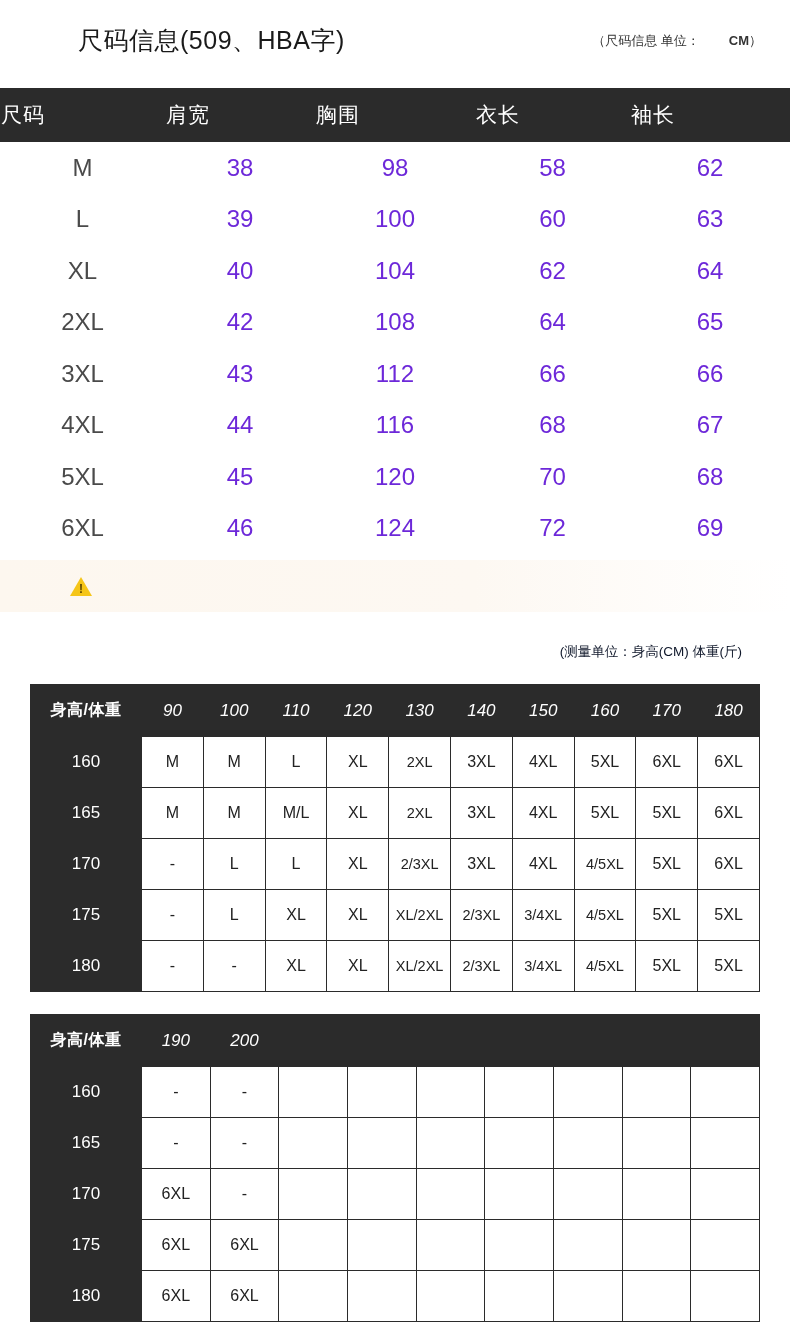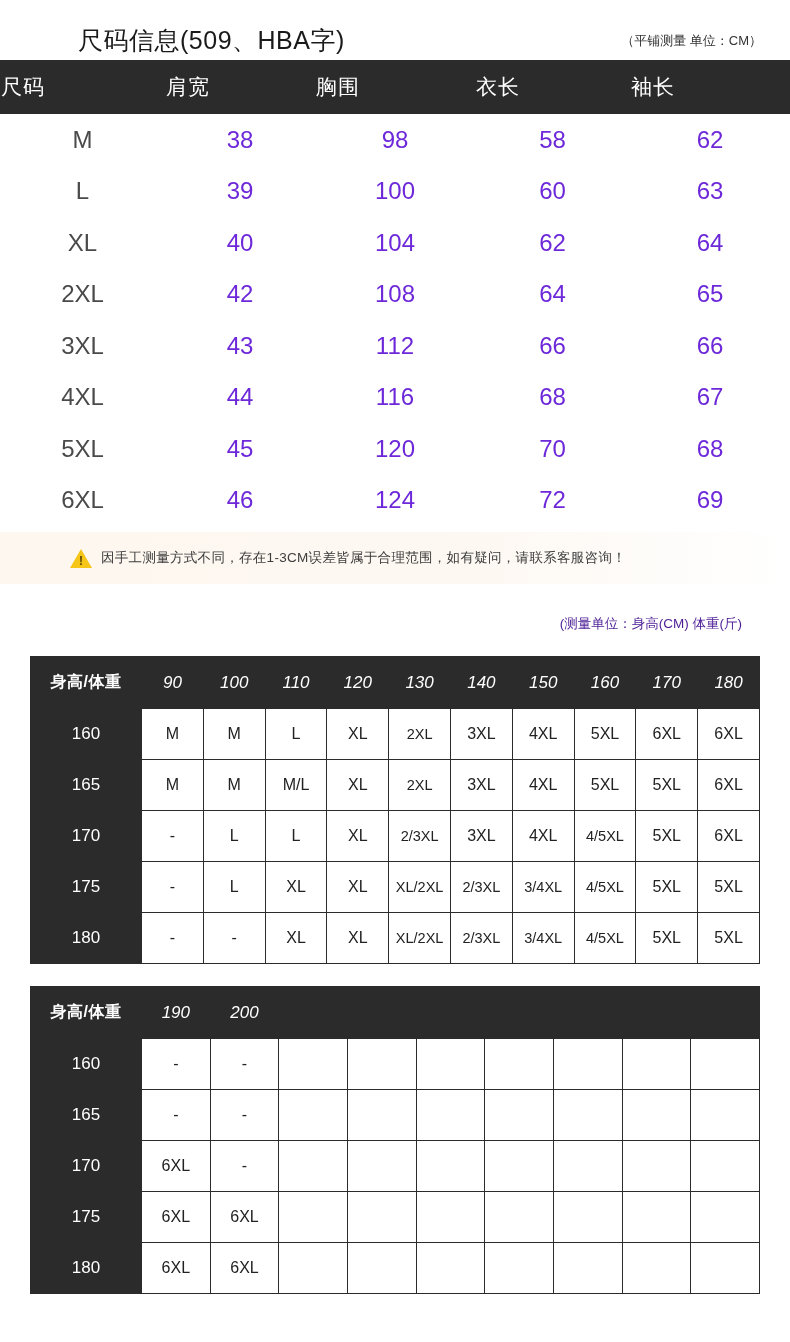--- a/index.html
+++ b/index.html
@@ -11,41 +11,41 @@
     width: 790px;
     height: 1342px;
     font-family: "Liberation Sans", sans-serif;
     color: #333;
     position: relative;
     overflow: hidden;
   }
 
   
   .sec1-head {
-    height: 60px;
+    height: 88px;
     position: relative;
   }
   .sec1-title {
     position: absolute;
     left: 78px;
     top: 24px;
     font-size: 25px;
     color: #1a1a1a;
     letter-spacing: 0.5px;
     white-space: nowrap;
   }
   .sec1-note {
     position: absolute;
     right: 28px;
     top: 32px;
     font-size: 13px;
     color: #333;
     white-space: nowrap;
   }
-  .sec1-note b { font-weight: normal; }
+  .sec1-note b { font-weight: bold; margin-left: 29px; }
 
   
   table.size-table {
     width: 790px;
     border-collapse: collapse;
     table-layout: fixed;
   }
   table.size-table thead th {
     background: #2b2b2b;
     color: #ffffff;
@@ -122,21 +122,21 @@
     top: 22px;
     font-size: 25px;
     color: #1a1a1a;
     white-space: nowrap;
   }
   .sec2-note {
     position: absolute;
     right: 48px;
     top: 31px;
     font-size: 13.5px;
-    color: #4c1d95;
+    color: #0f172a;
     white-space: nowrap;
   }
 
   
   .rec-wrap {
     padding: 0 30px;
     box-sizing: border-box;
   }
   table.rec {
     width: 730px;
@@ -181,21 +181,21 @@
   }
   table.rec td.cell.narrow { font-size: 14.5px; }
   .gap { height: 22px; }
   .bottom-space { height: 40px; }
 </style>
 </head>
 <body>
 
 <div class="sec1-head">
   <div class="sec1-title">尺码信息(509、HBA字)</div>
-  <div class="sec1-note"><span>（平铺测量 单位：</span><b>CM</b><span>）</span></div>
+  <div class="sec1-note"><span>（尺码信息 单位：</span><b>CM</b><span>）</span></div>
 </div>
 
 <table class="size-table">
   <colgroup>
     <col class="c0">
       <col class="c1">
       <col class="c2">
       <col class="c3">
       <col class="c4">
   </colgroup>
@@ -266,21 +266,20 @@
       <td>69</td>
     </tr>
   </tbody>
 </table>
 
 <div class="warn">
   <div class="warn-icon">
     <div class="tri"></div>
     <div class="bang">!</div>
   </div>
-  <div class="warn-text">因手工测量方式不同，存在1-3CM误差皆属于合理范围，如有疑问，请联系客服咨询！</div>
 </div>
 
 <div class="sec2-head">
   <div class="sec2-note">(测量单位：身高(CM) 体重(斤)</div>
 </div>
 
 <div class="rec-wrap">
   <table class="rec">
     <thead>
       <tr>

